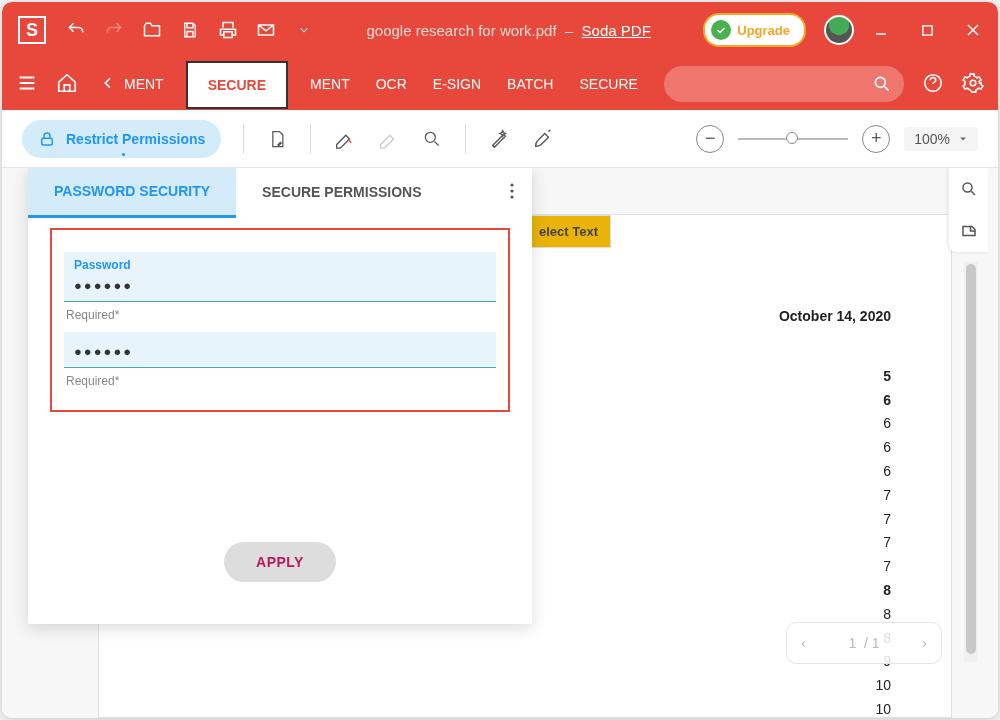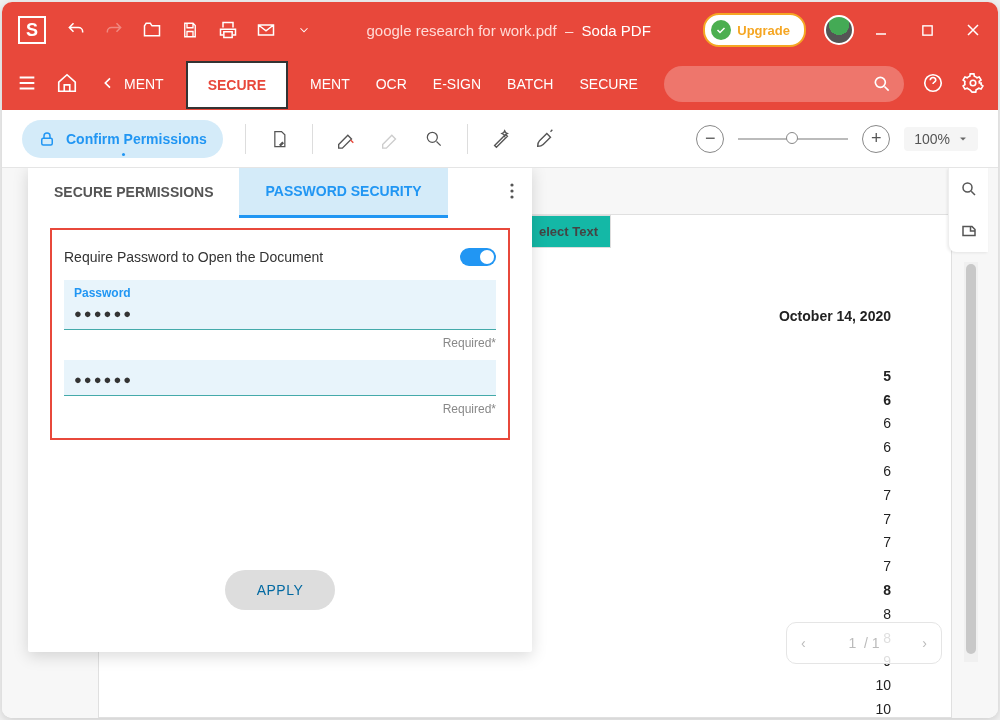--- a/index.html
+++ b/index.html
@@ -8,21 +8,21 @@
 .app { width: 996px; height: 716px; margin: 2px; background: #fff; border-radius: 10px; overflow: hidden; box-shadow: 0 2px 8px rgba(0,0,0,0.15); position: relative; display: flex; flex-direction: column; }
 
 
 .titlebar { height: 56px; background: #e8483b; display: flex; align-items: center; padding: 0 16px; color: #fff; }
 .logo { width: 28px; height: 28px; border: 2px solid #fff; display: flex; align-items: center; justify-content: center; font-weight: 900; font-size: 18px; margin-right: 20px; }
 .titlebar-icons { display: flex; gap: 18px; align-items: center; }
 .tb-icon { width: 20px; height: 20px; display: flex; align-items: center; justify-content: center; cursor: pointer; }
 .tb-icon svg { stroke: #fff; fill: none; stroke-width: 1.8; }
 .redo-off svg { stroke: rgba(255,255,255,0.35); }
 .doc-title { flex: 1; text-align: center; font-size: 15px; color: #ffdad6; }
-.app-name { color: #fff; }
+.app-name { color: #fff; text-decoration: underline; }
 .upgrade { display: flex; align-items: center; gap: 6px; background: #fff; border-radius: 16px; padding: 5px 14px 5px 6px; color: #f5a623; font-weight: 700; font-size: 13px; cursor: pointer; border: 2px solid #f5a623; }
 .upgrade-check { width: 20px; height: 20px; border-radius: 50%; background: #4caf50; display: flex; align-items: center; justify-content: center; }
 .avatar { width: 30px; height: 30px; border-radius: 50%; background: radial-gradient(circle at 50% 30%, #4a5 45%, #555 46%); margin: 0 18px; border: 2px solid #fff; }
 .win-controls { display: flex; gap: 28px; }
 .win-btn { width: 18px; height: 18px; cursor: pointer; display: flex; align-items: center; justify-content: center; }
 
 
 .tabsbar { height: 52px; background: #e8483b; display: flex; align-items: center; padding: 0 14px; gap: 18px; color: #fff; font-size: 14px; }
 .menu-icon { cursor: pointer; }
 .home-icon { cursor: pointer; margin-right: 4px; }
@@ -57,27 +57,27 @@
 .ptab.active { color: #2196f3; background: #d4ebf9; border-bottom: 3px solid #2196f3; }
 .kebab { margin-left: auto; margin-right: 18px; cursor: pointer; }
 
 .redbox { border: 2px solid #e8483b; margin: 10px 0 0 22px; padding: 18px 12px 12px 12px; width: 460px; }
 .req-row { display: flex; align-items: center; justify-content: space-between; font-size: 14px; color: #333; margin-bottom: 14px; }
 .toggle { width: 36px; height: 18px; background: #2196f3; border-radius: 9px; position: relative; cursor: pointer; }
 .toggle .knob { width: 14px; height: 14px; background: #fff; border-radius: 50%; position: absolute; right: 2px; top: 2px; }
 .field { background: #e8f4fb; border-bottom: 1px solid #4aa; padding: 6px 10px 8px 10px; margin-top: 4px; }
 .field-label { font-size: 12px; color: #2196f3; font-weight: 600; }
 .field-val { font-size: 13px; letter-spacing: 2px; margin-top: 6px; color: #333; }
-.hint { font-size: 12px; color: #888; margin: 6px 0 10px 2px; text-align: right; }
-
-.apply { display: block; margin: 130px auto 8px auto; padding: 12px 32px; background: #ddd; color: #0369a1; font-weight: 400; font-size: 14px; border: none; border-radius: 20px; cursor: pointer; letter-spacing: 0.5px; }
+.hint { font-size: 12px; color: #888; margin: 6px 0 10px 2px; }
+
+.apply { display: block; margin: 130px auto 8px auto; padding: 12px 32px; background: #ddd; color: #be185d; font-weight: 700; font-size: 14px; border: none; border-radius: 20px; cursor: pointer; letter-spacing: 0.5px; }
 
 
 .docarea { position: absolute; left: 96px; top: 46px; right: 46px; bottom: 0; background: #fff; border: 1px solid #e0e0e0; overflow: hidden; }
-.select-text { position: absolute; left: 428px; top: -1px; background: #14b8a6; border: 1px solid #ddd; padding: 8px 12px; font-size: 13px; font-weight: 600; color: #444; }
+.select-text { position: absolute; left: 428px; top: -1px; background: #eab308; border: 1px solid #ddd; padding: 8px 12px; font-size: 13px; font-weight: 600; color: #444; }
 .doc-content { padding: 90px 50px 20px 110px; font-size: 14px; color: #222; line-height: 1.7; }
 .date { text-align: right; font-weight: 700; margin-bottom: 36px; padding-right: 10px; }
 .toc-line { display: flex; justify-content: flex-end; padding-right: 10px; }
 .toc-line.bold { font-weight: 700; }
 
 
 .pager { position: absolute; right: 56px; bottom: 54px; width: 156px; height: 42px; border: 1px solid #e5e5e5; border-radius: 10px; background: rgba(255,255,255,0.85); display: flex; align-items: center; justify-content: space-between; padding: 0 14px; color: #bbb; font-size: 14px; z-index: 15; }
 
 
 .rail { position: absolute; right: 10px; top: 0; width: 40px; background: #fff; border-left: 1px solid #eee; border-bottom-left-radius: 8px; box-shadow: -1px 1px 3px rgba(0,0,0,0.08); z-index: 18; }
@@ -196,21 +196,21 @@
           <path d="M19 12a7 7 0 00-.2-1.7l2-1.5-2-3.4-2.4 1a7 7 0 00-2.9-1.7L13 2h-4l-.5 2.7a7 7 0 00-2.9 1.7l-2.4-1-2 3.4 2 1.5A7 7 0 003 12c0 .6.1 1.1.2 1.7l-2 1.5 2 3.4 2.4-1a7 7 0 002.9 1.7L11 22h4l.5-2.7a7 7 0 002.9-1.7l2.4 1 2-3.4-2-1.5c.1-.6.2-1.1.2-1.7z"></path>
         </svg></div>
   </div>
 
   <div class="toolbar">
     <div class="restrict-pill">
       <svg width="18" height="18" viewBox="0 0 24 24" stroke="#2196f3" fill="none" stroke-width="2">
           <rect x="5" y="11" width="14" height="9" rx="2"></rect>
           <path d="M8 11V8a4 4 0 118 0v3"></path>
         </svg>
-      <span>Confirm Permissions</span>
+      <span>Restrict Permissions</span>
       <span class="dot"></span>
     </div>
     <div class="tool-sep"></div>
     <div class="tool-icon">
         <svg width="20" height="22" viewBox="0 0 24 24">
           <path d="M7 3h8l4 4v14H7z"></path>
           <path d="M13 19l3-3 1 1-3 3z" fill="#555"></path>
         </svg>
       </div>
     <div class="tool-sep"></div>
@@ -280,36 +280,30 @@
             <div class="toc-line">8</div>
             <div class="toc-line">9</div>
             <div class="toc-line">10</div>
             <div class="toc-line">10</div>
           </div>
       </div>
     </div>
 
     <div class="panel">
       <div class="panel-tabs">
+        <div class="ptab active">PASSWORD SECURITY</div>
         <div class="ptab">SECURE PERMISSIONS</div>
-        <div class="ptab active">PASSWORD SECURITY</div>
         <div class="kebab"><svg width="4" height="16" viewBox="0 0 4 16" fill="#555">
               <circle cx="2" cy="2" r="1.6"></circle>
               <circle cx="2" cy="8" r="1.6"></circle>
               <circle cx="2" cy="14" r="1.6"></circle>
             </svg></div>
       </div>
 
       <div class="redbox">
-        <div class="req-row">
-          <span>Require Password to Open the Document</span>
-          <div class="toggle">
-              <div class="knob"></div>
-            </div>
-        </div>
         <div class="field">
           <div class="field-label">Password</div>
           <div class="field-val">●●●●●●</div>
         </div>
         <div class="hint">Required*</div>
         <div class="field">
           <div class="field-val">●●●●●●</div>
         </div>
         <div class="hint">Required*</div>
       </div>

